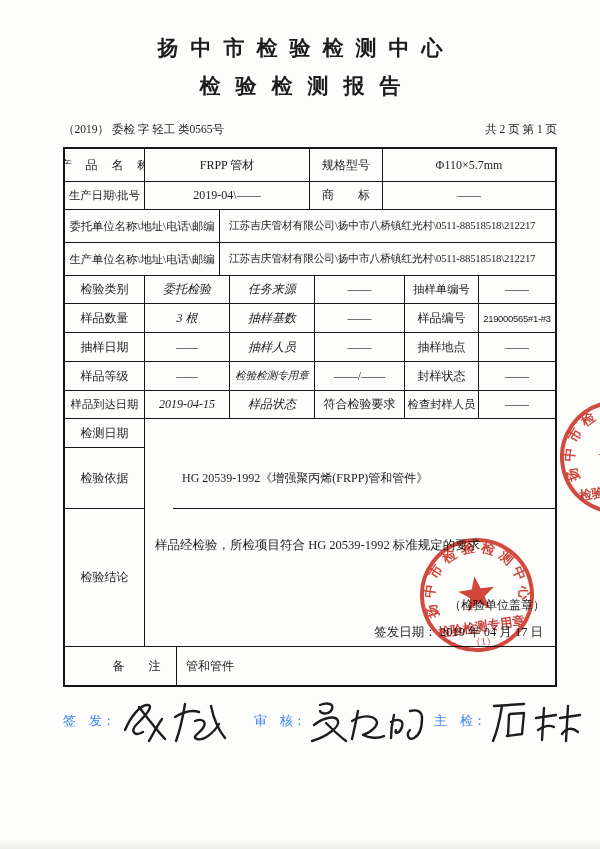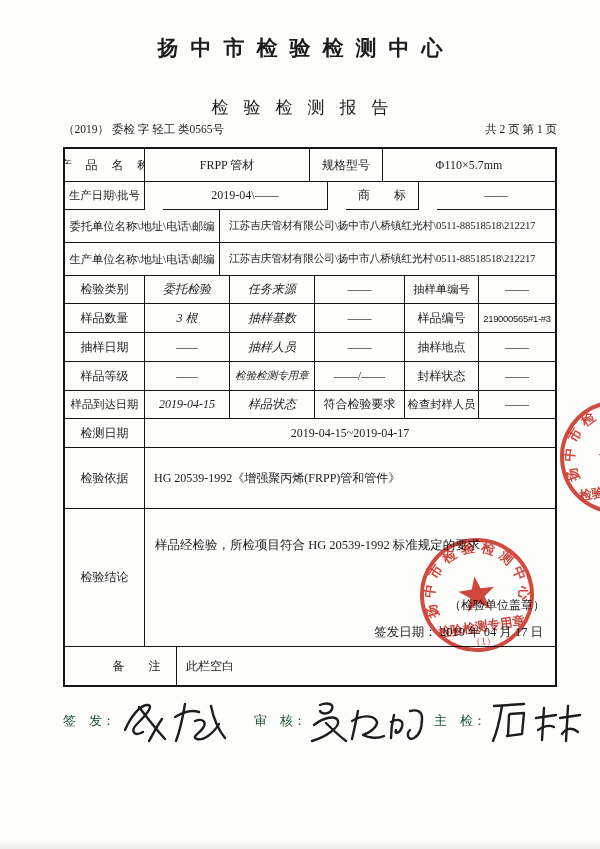--- a/index.html
+++ b/index.html
@@ -8,22 +8,22 @@
     position:relative;width:600px;height:849px;overflow:hidden;
     background:#fdfdfc;color:#1c1c1c;
     font-family:"Liberation Serif","DejaVu Serif",serif;
   }
   
   .org-name{
     position:absolute;top:34px;left:0;width:100%;text-align:center;
     font-size:21px;font-weight:bold;letter-spacing:12px;text-indent:12px;white-space:nowrap;
   }
   .report-title{
-    position:absolute;top:96px;left:0;width:100%;text-align:center;
-    font-size:17px;font-weight:normal;letter-spacing:15px;text-indent:15px;white-space:nowrap;
+    position:absolute;top:72px;left:0;width:100%;text-align:center;
+    font-size:21px;font-weight:bold;letter-spacing:15px;text-indent:15px;white-space:nowrap;
   }
   .meta-row{
     position:absolute;top:122px;left:63px;width:494px;
     display:flex;justify-content:space-between;font-size:11.5px;
   }
   
   .tbl{
     position:absolute;top:147px;left:63px;width:494px;
     border:2px solid #151515;box-sizing:border-box;background:transparent;
   }
@@ -36,35 +36,35 @@
   .c.last{border-right:none;}
   .row.bottom .c{border-bottom:none;}
   .c.left{justify-content:flex-start;padding-left:9px;}
   .w80{width:80px;}.w85{width:85px;font-style:italic;}.w90{width:90px;}.w74{width:74px;}
   .w165{width:165px;}.w73{width:73px;}.w155{width:155px;}
   .grow{flex:1;}
   .fs11{font-size:11.3px;}
   .fs10{font-size:10.5px;}
   .cond{font-size:9.5px;letter-spacing:-0.3px;font-family:"Liberation Sans","DejaVu Sans",sans-serif;}
   .unitval{font-size:10.8px;letter-spacing:-0.2px;}
-  .r1{height:33px;}.r2{height:28px;gap:18px;}.r3{height:33px;}.r4{height:33px;}
+  .r1{height:33px;}.r2{height:28px;}.r3{height:33px;}.r4{height:33px;}
   .r5{height:28px;}.r6{height:29px;}.r7{height:29px;}.r8{height:29px;}
-  .r9{height:28px;}.r10{height:29px;}.r11{height:61px;}.r12{height:138px;}.r13{height:38px;padding-left:32px;}
+  .r9{height:28px;}.r10{height:29px;}.r11{height:61px;gap:28px;}.r12{height:138px;}.r13{height:38px;padding-left:32px;}
   .ls-wide{letter-spacing:0.45em;text-indent:0.45em;}
   
   .concl{position:relative;display:block;}
   .concl-text{position:absolute;top:28px;left:10px;right:6px;font-size:12.5px;white-space:normal;text-align:left;}
   .seal-note{position:absolute;top:88px;right:10px;font-size:12px;}
   .issue-date{position:absolute;top:115px;right:12px;font-size:12.5px;}
   
   .sig-row{
     position:absolute;top:690px;left:63px;width:494px;height:62px;
     display:flex;align-items:center;
   }
-  .sig-label{font-size:13px;color:#14532d;flex:none;}
+  .sig-label{font-size:13px;color:#3b82f6;flex:none;}
   .sig-svg{flex:none;}
   .sig-svg path{fill:none;stroke:#1d1d1d;stroke-width:2.4;stroke-linecap:round;stroke-linejoin:round;}
   
   .stamp{
     position:absolute;width:140px;height:140px;z-index:6;
     mix-blend-mode:multiply;opacity:0.92;pointer-events:none;
   }
   .stamp-main{left:407px;top:525px;transform:rotate(-8deg);}
   .stamp-edge{left:547px;top:387px;transform:rotate(-10deg);}
   .scan-shadow{position:absolute;left:0;right:0;bottom:0;height:9px;
@@ -148,40 +148,39 @@
       <div class="c w80 fs11">样品到达日期</div>
       <div class="c w85">2019-04-15</div>
       <div class="c w85">样品状态</div>
       <div class="c w90">符合检验要求</div>
       <div class="c w74 fs11">检查封样人员</div>
       <div class="c grow last">——</div>
     </div>
 
     <div class="row r10">
       <div class="c w80">检测日期</div>
-      <div class="c grow last">2019-04-15~2019-04-17</div>
     </div>
 
     <div class="row r11">
       <div class="c w80">检验依据</div>
       <div class="c grow last left">HG 20539-1992《增强聚丙烯(FRPP)管和管件》</div>
     </div>
 
     <div class="row r12">
       <div class="c w80">检验结论</div>
       <div class="c grow last concl">
         <span class="concl-text">样品经检验，所检项目符合 HG 20539-1992 标准规定的要求</span>
         <span class="seal-note">（检验单位盖章）</span>
         <span class="issue-date">签发日期：  2019 年 04 月 17 日</span>
       </div>
     </div>
 
     <div class="row r13 bottom">
       <div class="c w80">备　　注</div>
-      <div class="c grow last left">此栏空白</div>
+      <div class="c grow last left">管和管件</div>
     </div>
 
   </div>
 
   <div class="sig-row">
     <span class="sig-label">签　发：</span>
     <svg class="sig-svg" width="118" height="54" viewBox="0 0 118 54">
       <path d="M10 36 C16 22 26 10 33 11 C39 12 30 22 22 30 C15 37 19 43 28 38"></path>
       <path d="M24 13 C31 22 38 32 50 45"></path>
       <path d="M47 25 C42 32 38 40 34 47"></path>

